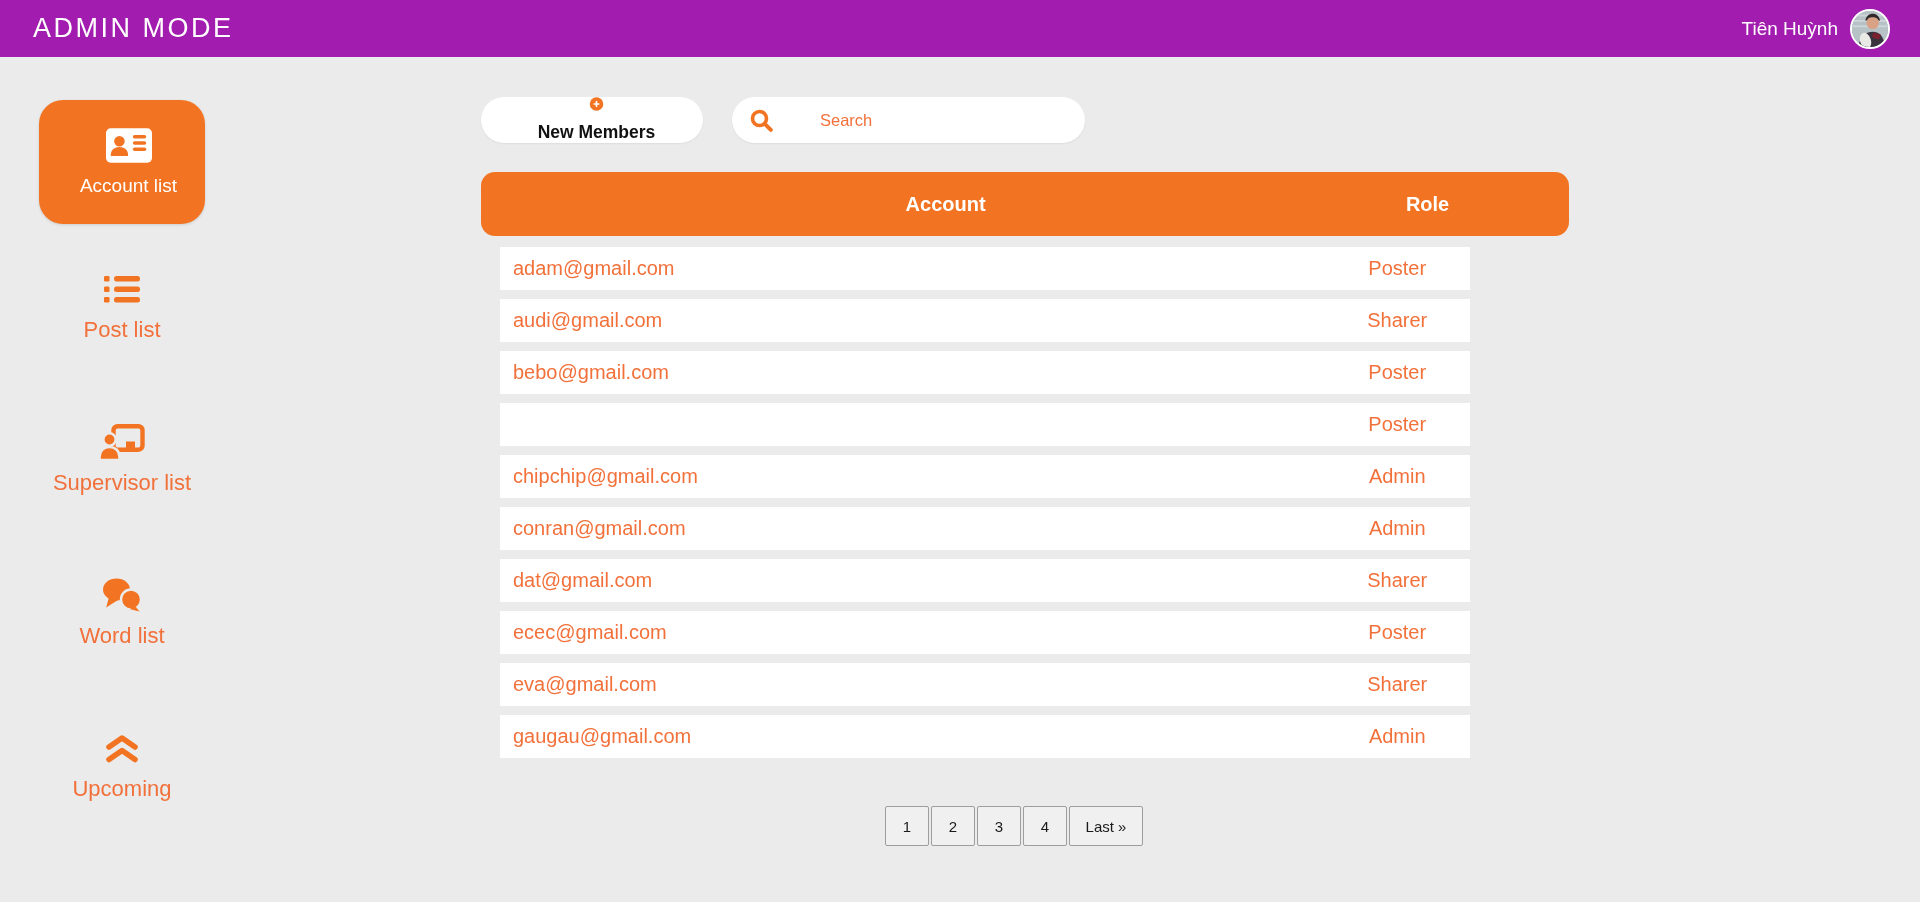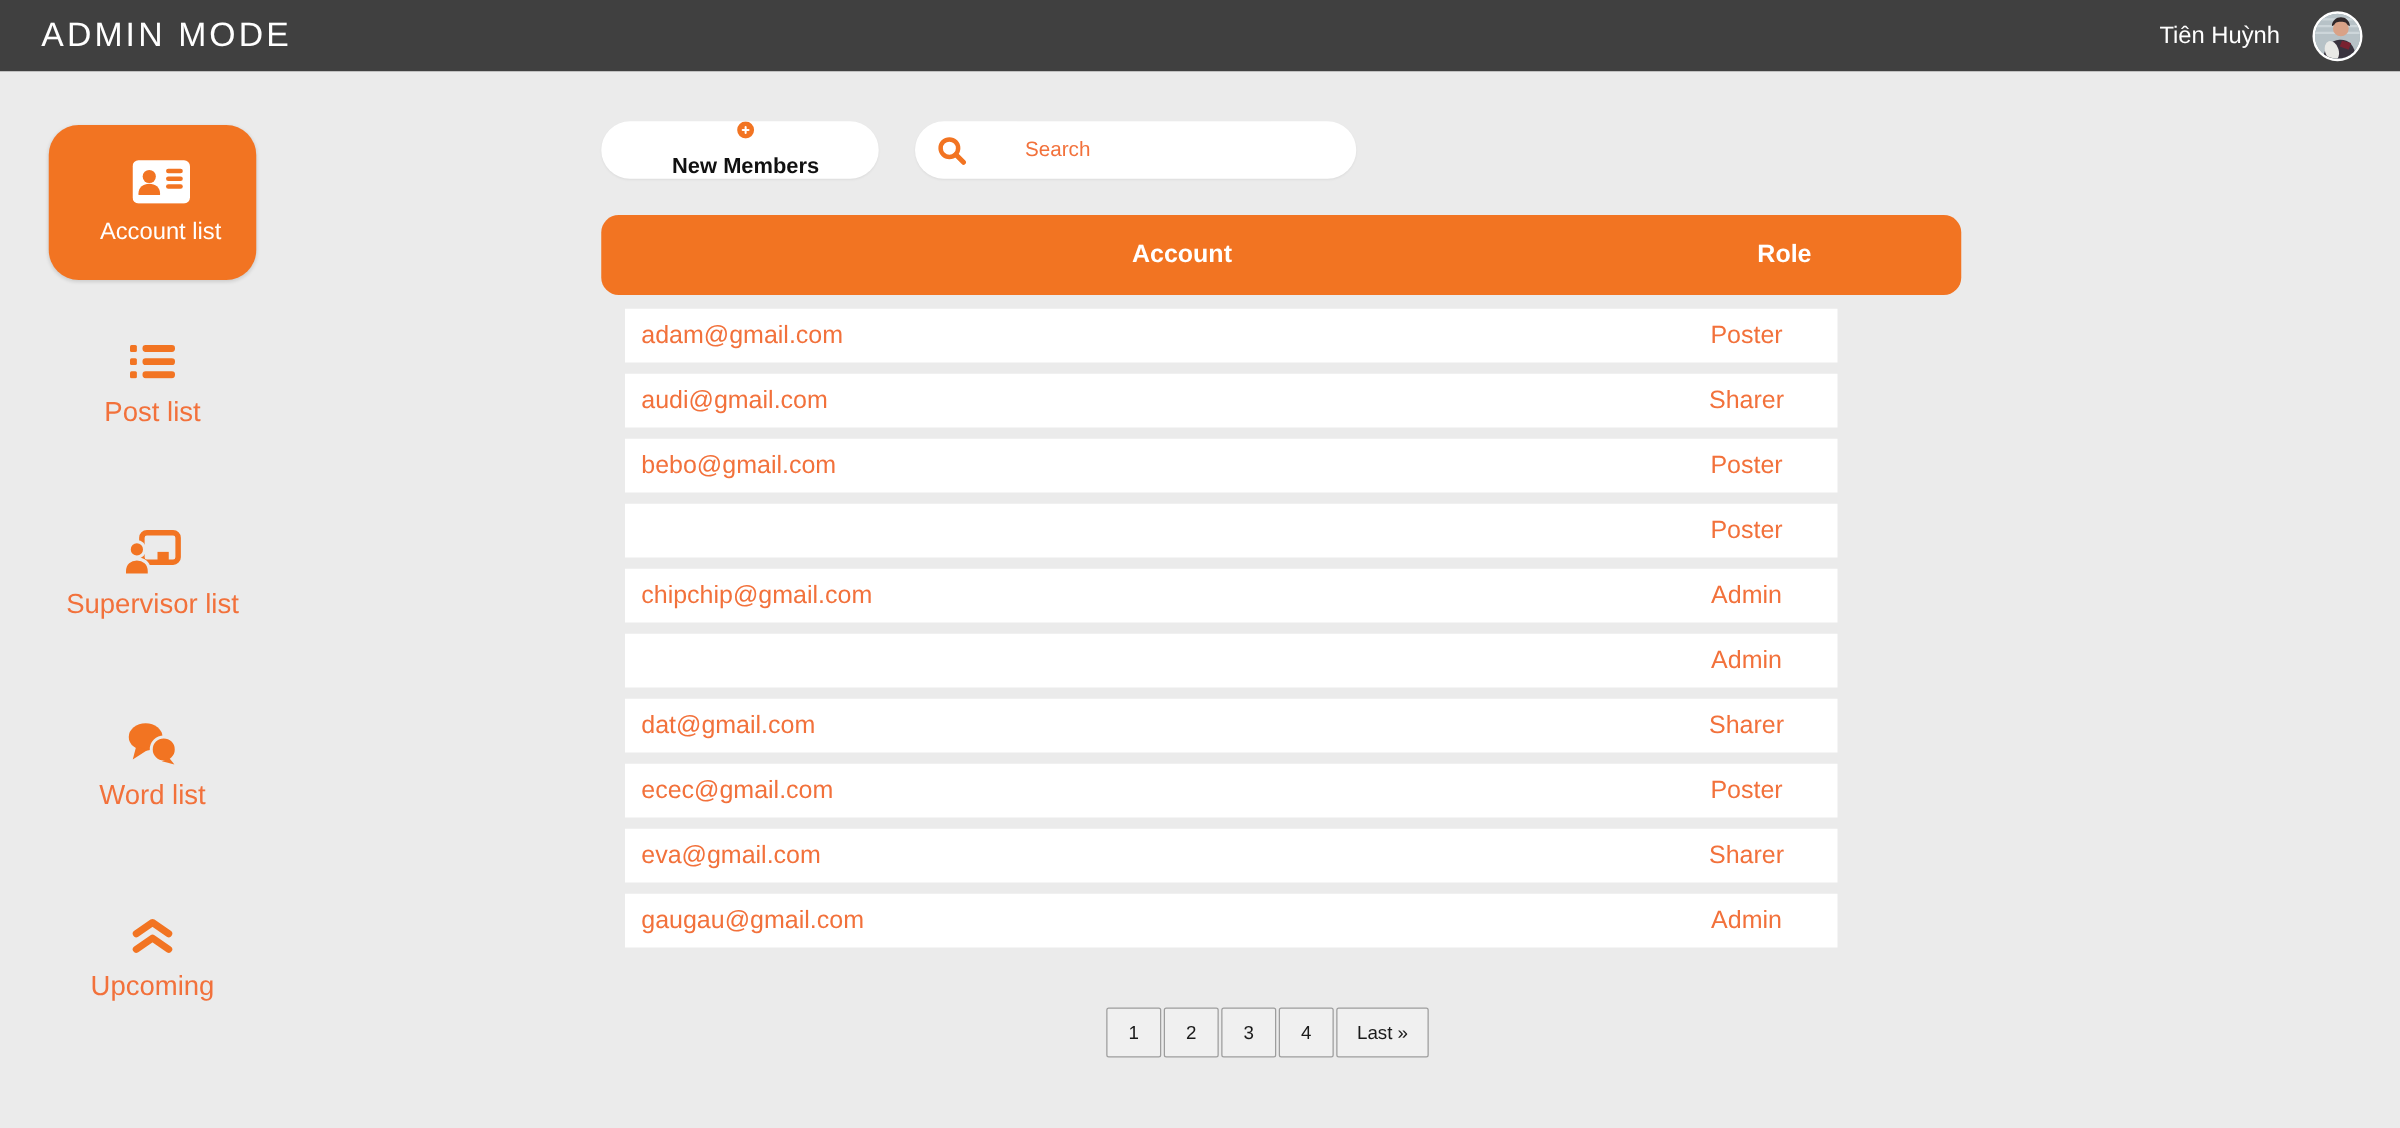--- a/index.html
+++ b/index.html
@@ -5,27 +5,27 @@
   * { margin:0; padding:0; box-sizing:border-box; }
   html,body { width:1920px; height:902px; overflow:hidden; }
   body {
     font-family:"Liberation Sans", sans-serif;
     background:#EBEBEB;
     position:relative;
   }
   
   .topbar {
     position:absolute; top:0; left:0; width:1920px; height:57px;
-    background:#404040; display:flex; align-items:center; justify-content:space-between;
+    background:#a21caf; display:flex; align-items:center; justify-content:space-between;
     padding:0 30px 0 33px;
   }
   .topbar-title {
     color:#ffffff; font-size:27px; font-weight:500; letter-spacing:2.5px;
   }
-  .user-chip { display:flex; align-items:center; gap:26px; cursor:pointer; }
+  .user-chip { display:flex; align-items:center; gap:12px; cursor:pointer; }
   .user-name { color:#ffffff; font-size:19px; }
   .avatar {
     width:40px; height:40px; border-radius:50%; border:2.5px solid #ffffff;
     overflow:hidden; background:#9aa7ad; flex:0 0 auto;
   }
   .avatar svg { display:block; width:100%; height:100%; }
 
   
   .sidebar { position:absolute; top:57px; left:0; width:244px; padding-top:43px; }
   .side-card {
@@ -223,20 +223,21 @@
       <span class="role">Poster</span>
     </div>
     <div class="trow">
       <span class="role">Poster</span>
     </div>
     <div class="trow">
       <span class="account">chipchip@gmail.com</span>
       <span class="role">Admin</span>
     </div>
     <div class="trow">
+      <span class="account">conran@gmail.com</span>
       <span class="role">Admin</span>
     </div>
     <div class="trow">
       <span class="account">dat@gmail.com</span>
       <span class="role">Sharer</span>
     </div>
     <div class="trow">
       <span class="account">ecec@gmail.com</span>
       <span class="role">Poster</span>
     </div>

